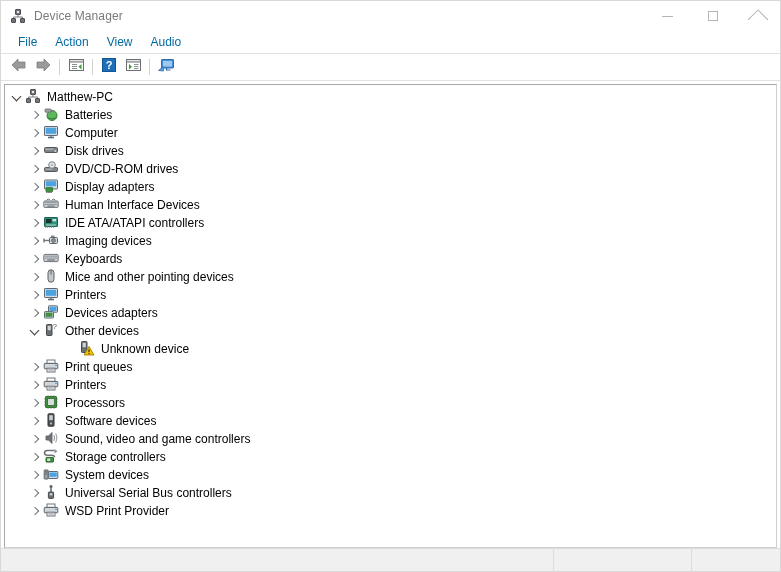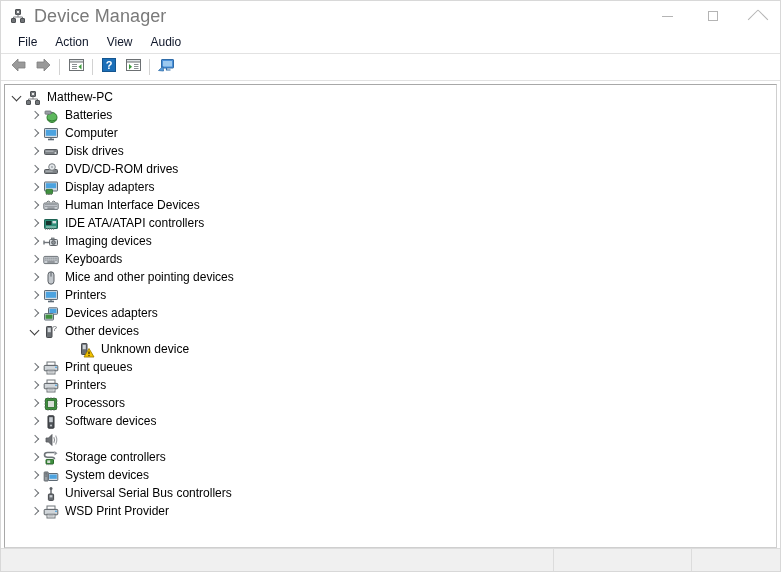--- a/index.html
+++ b/index.html
@@ -37,21 +37,21 @@
   }
   .title-icon {
     width: 16px;
     height: 16px;
     margin-left: 9px;
     margin-right: 8px;
     position: relative;
     flex: 0 0 auto;
   }
   .title-text {
-    font-size: 18px;
+    font-size: 12px;
     color: #7a7a7a;
     letter-spacing: 0.1px;
     white-space: nowrap;
   }
   .win-buttons {
     position: absolute;
     right: 0;
     top: 0;
     height: 30px;
     display: flex;
@@ -97,21 +97,21 @@
   .menubar {
     height: 22px;
     min-height: 22px;
     display: flex;
     align-items: center;
     padding-left: 8px;
     background: #ffffff;
   }
   .menu-item {
     font-size: 12px;
-    color: #0f172a;
+    color: #0369a1;
     padding: 3px 9px 4px 9px;
     cursor: default;
     white-space: nowrap;
   }
   .menubar-rule {
     height: 1px;
     background: #e2e2e2;
     min-height: 1px;
   }
 
@@ -163,21 +163,21 @@
     overflow: hidden;
     box-sizing: border-box;
     position: relative;
   }
   .tree {
     padding-top: 3px;
   }
   .row {
     height: 18px;
     display: flex;
-    align-items: flex-end;
+    align-items: flex-start;
     cursor: default;
     white-space: nowrap;
   }
   .row-label {
     font-size: 12px;
     color: #000000;
     line-height: 18px;
   }
 
   .chevron {
@@ -591,20 +591,21 @@
           </div>
           <div class="row indent-1">
             <span class="chevron has"></span>
             <span class="ic">
               <svg width="16" height="16" viewBox="0 0 16 16">
                 <path d="M3 6 H5.5 L9 2.5 V13.5 L5.5 10 H3 Z" fill="#6f7276" stroke="#53565a" stroke-width="0.8"></path>
                 <path d="M10.8 5.2 Q12.4 8 10.8 10.8" stroke="#8b8e92" stroke-width="1.1" fill="none"></path>
                 <path d="M12.6 3.6 Q15 8 12.6 12.4" stroke="#a0a3a7" stroke-width="1.1" fill="none"></path>
               </svg>
             </span>
+            <span class="row-label">Sound, video and game controllers</span>
           </div>
           <div class="row indent-1">
             <span class="chevron has"></span>
             <span class="ic">
               <svg width="16" height="16" viewBox="0 0 16 16">
                 <path d="M11.5 2.5 H4.5 Q1.5 2.5 1.5 5 Q1.5 7.2 4.5 7.2 H9 Q11.5 7.2 11.5 9.2" stroke="#6e7479" stroke-width="1.6" fill="none"></path>
                 <path d="M11.5 1 L14.5 3.2 L11.5 5.4 Z" fill="#8b9095"></path>
                 <rect x="3" y="9.4" width="7.5" height="4.6" rx="0.6" fill="#3f8f3f" stroke="#2a6b2a" stroke-width="1"></rect>
                 <rect x="4.2" y="10.4" width="3" height="2.6" fill="#d7ded7"></rect>
                 <path d="M3.6 14 V15.2 M5.4 14 V15.2 M7.2 14 V15.2 M9 14 V15.2" stroke="#8e9296" stroke-width="0.8"></path>

